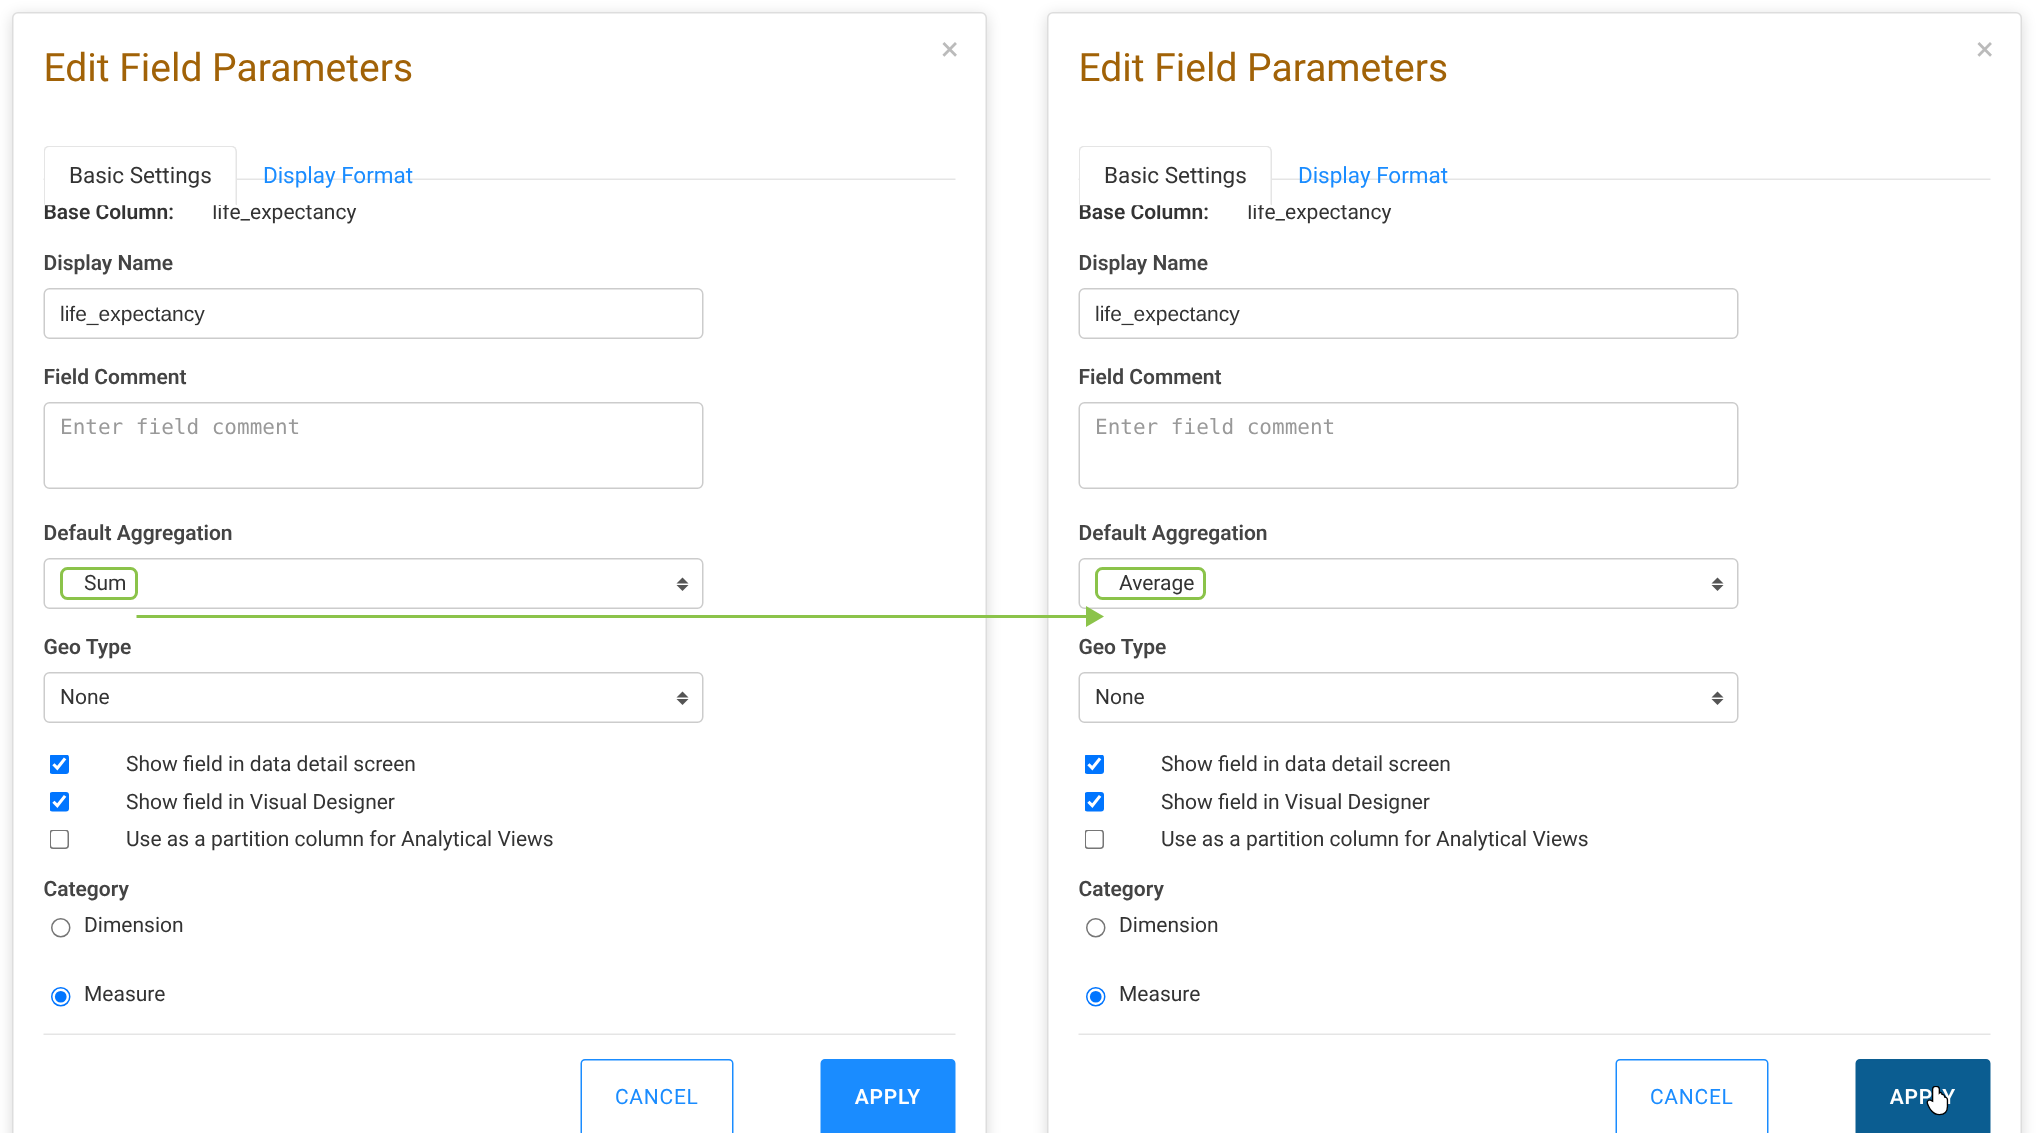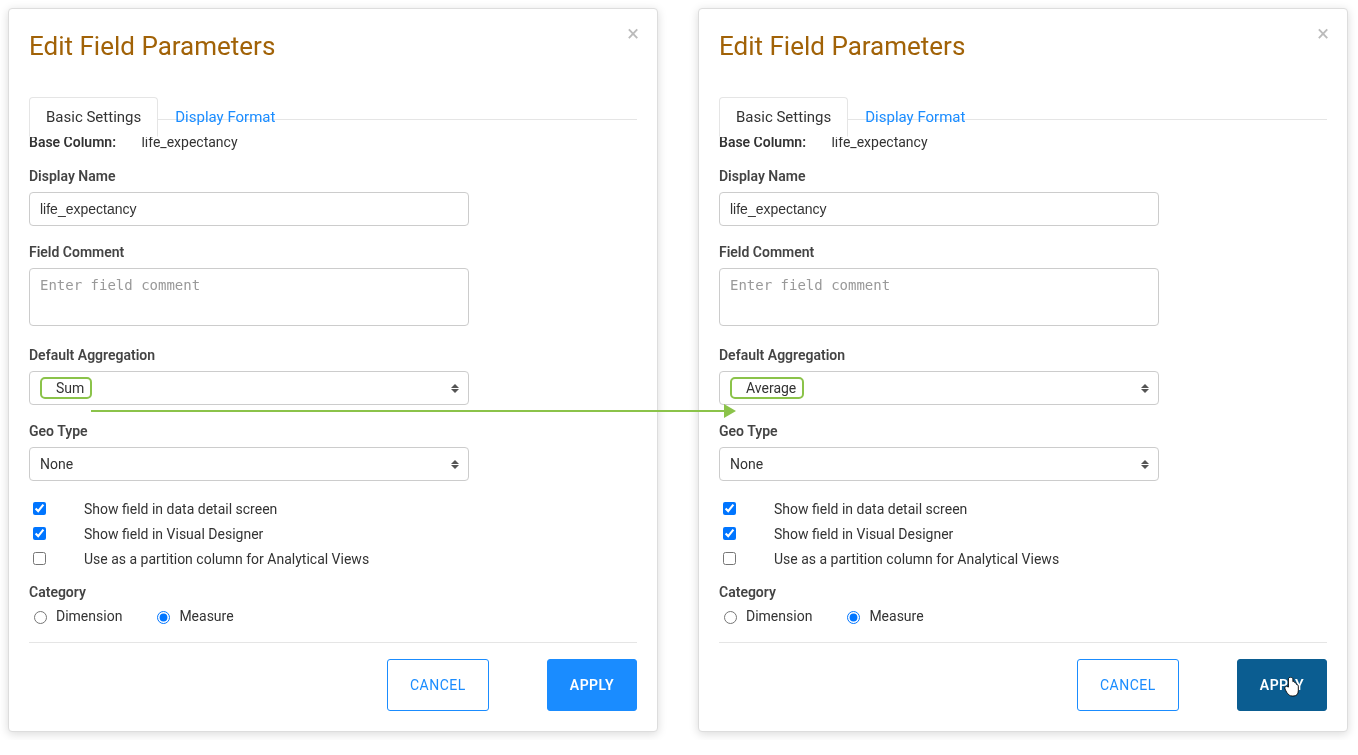--- a/index.html
+++ b/index.html
@@ -128,21 +128,21 @@
     display: inline-flex;
     border: 2px solid #8bc34a;
     border-radius: 5px;
     padding: 1px 6px 1px 14px;
     line-height: 1.2;
     background: #fff;
   }
   .agg-select .select-content { display:inline-block; }
   .check-row { display:flex; align-items:center; margin-bottom:6px; color:#333;gap:28px;}
   .check-row input { margin-right: 10px;}
-  .radio-row { display:flex; align-items:flex-start; gap: 30px; margin-top:6px;}
+  .radio-row { display:flex; align-items:flex-start; gap: 30px; margin-top:6px;flex-direction:column;}
   .radio-opt { display:flex; align-items:center; gap:6px; color:#333;}
   .footer {
     border-top: 1px solid #e5e5e5;
     padding-top: 16px;
     margin-top: 18px;
     display:flex;
     justify-content:flex-end;
     gap: 10px;
   }
   .btn {

